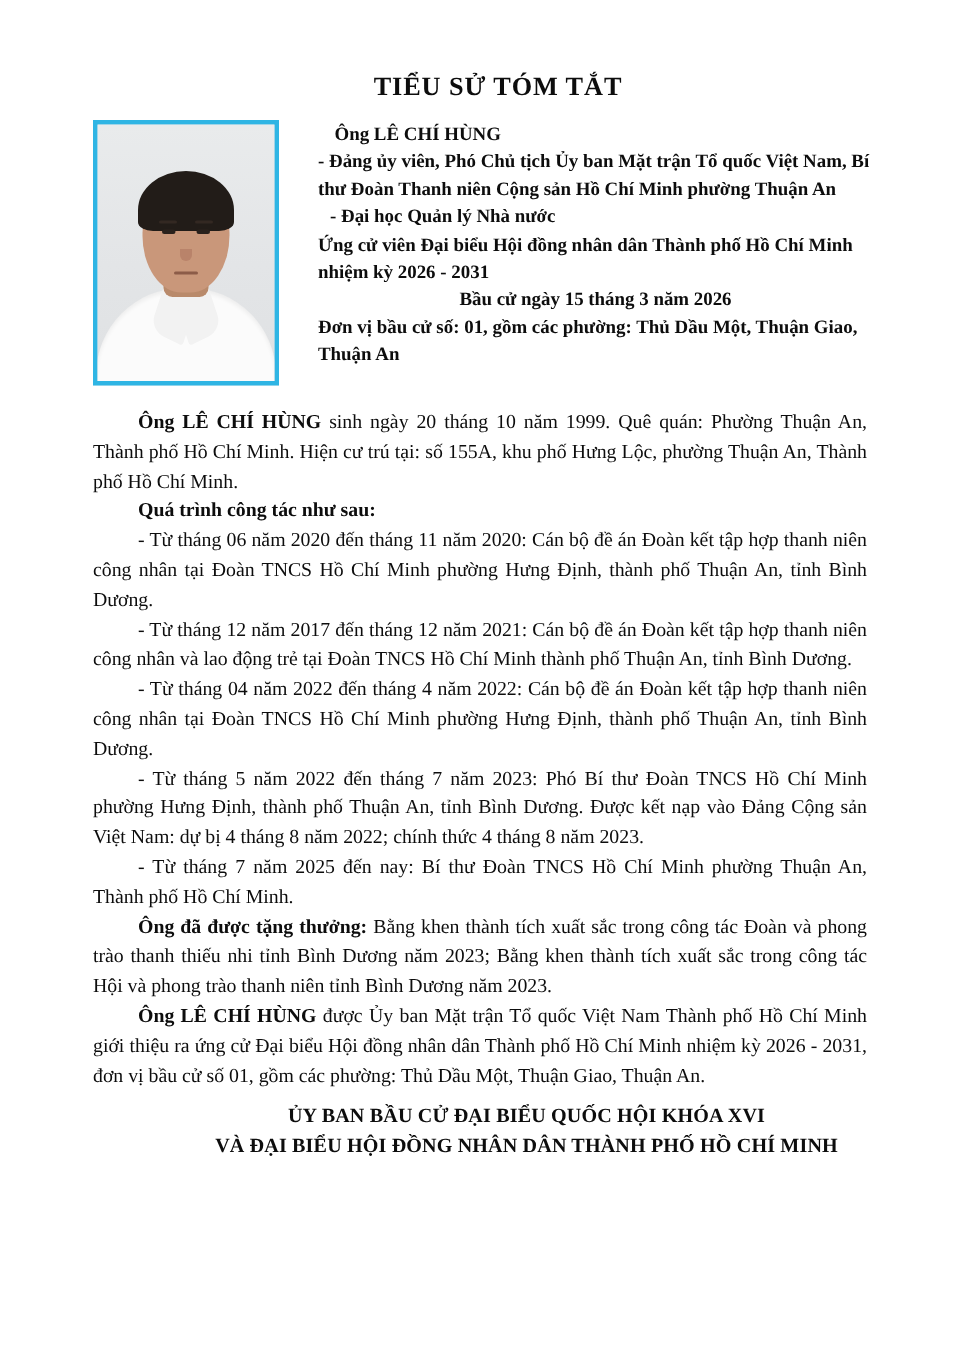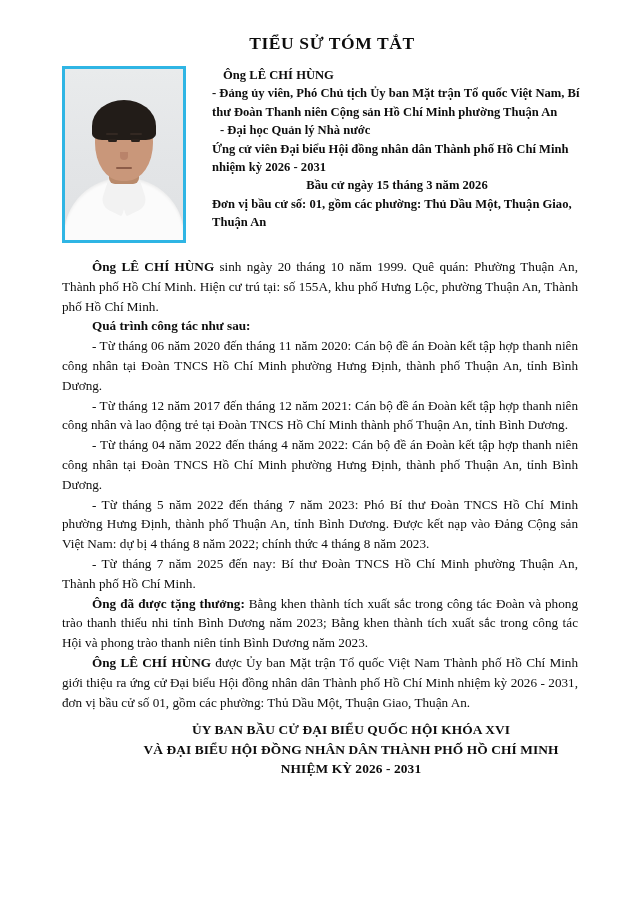--- a/index.html
+++ b/index.html
@@ -24,21 +24,21 @@
     padding: 0;
   }
 
   
   .doc-title {
     text-align: center;
     font-size: 17.5px;
     font-weight: bold;
     letter-spacing: 0.6px;
     margin: 0;
-    padding-top: 33px;
+    padding-top: 47px;
     padding-left: 24px;
     line-height: 1.2;
   }
 
   
   .header-block {
     display: flex;
     align-items: flex-start;
     margin-top: 12px;
     padding-left: 62px;
@@ -245,16 +245,15 @@
 
     <p><span class="strong-lead">Ông đã được tặng thưởng:</span><span> Bằng khen thành tích xuất sắc trong công tác Đoàn và phong trào thanh thiếu nhi tỉnh Bình Dương năm 2023; Bằng khen thành tích xuất sắc trong công tác Hội và phong trào thanh niên tỉnh Bình Dương năm 2023.</span></p>
 
     <p><span class="strong-lead">Ông LÊ CHÍ HÙNG</span><span> được Ủy ban Mặt trận Tổ quốc Việt Nam Thành phố Hồ Chí Minh giới thiệu ra ứng cử Đại biểu Hội đồng nhân dân Thành phố Hồ Chí Minh nhiệm kỳ 2026 - 2031, đơn vị bầu cử số 01, gồm các phường: Thủ Dầu Một, Thuận Giao, Thuận An.</span></p>
 
   </div>
 
   <div class="footer-block">
     <p>ỦY BAN BẦU CỬ ĐẠI BIỂU QUỐC HỘI KHÓA XVI</p>
     <p>VÀ ĐẠI BIỂU HỘI ĐỒNG NHÂN DÂN THÀNH PHỐ HỒ CHÍ MINH</p>
-    <p>NHIỆM KỲ 2026 - 2031</p>
   </div>
 
 </div>
 
 </body></html>

